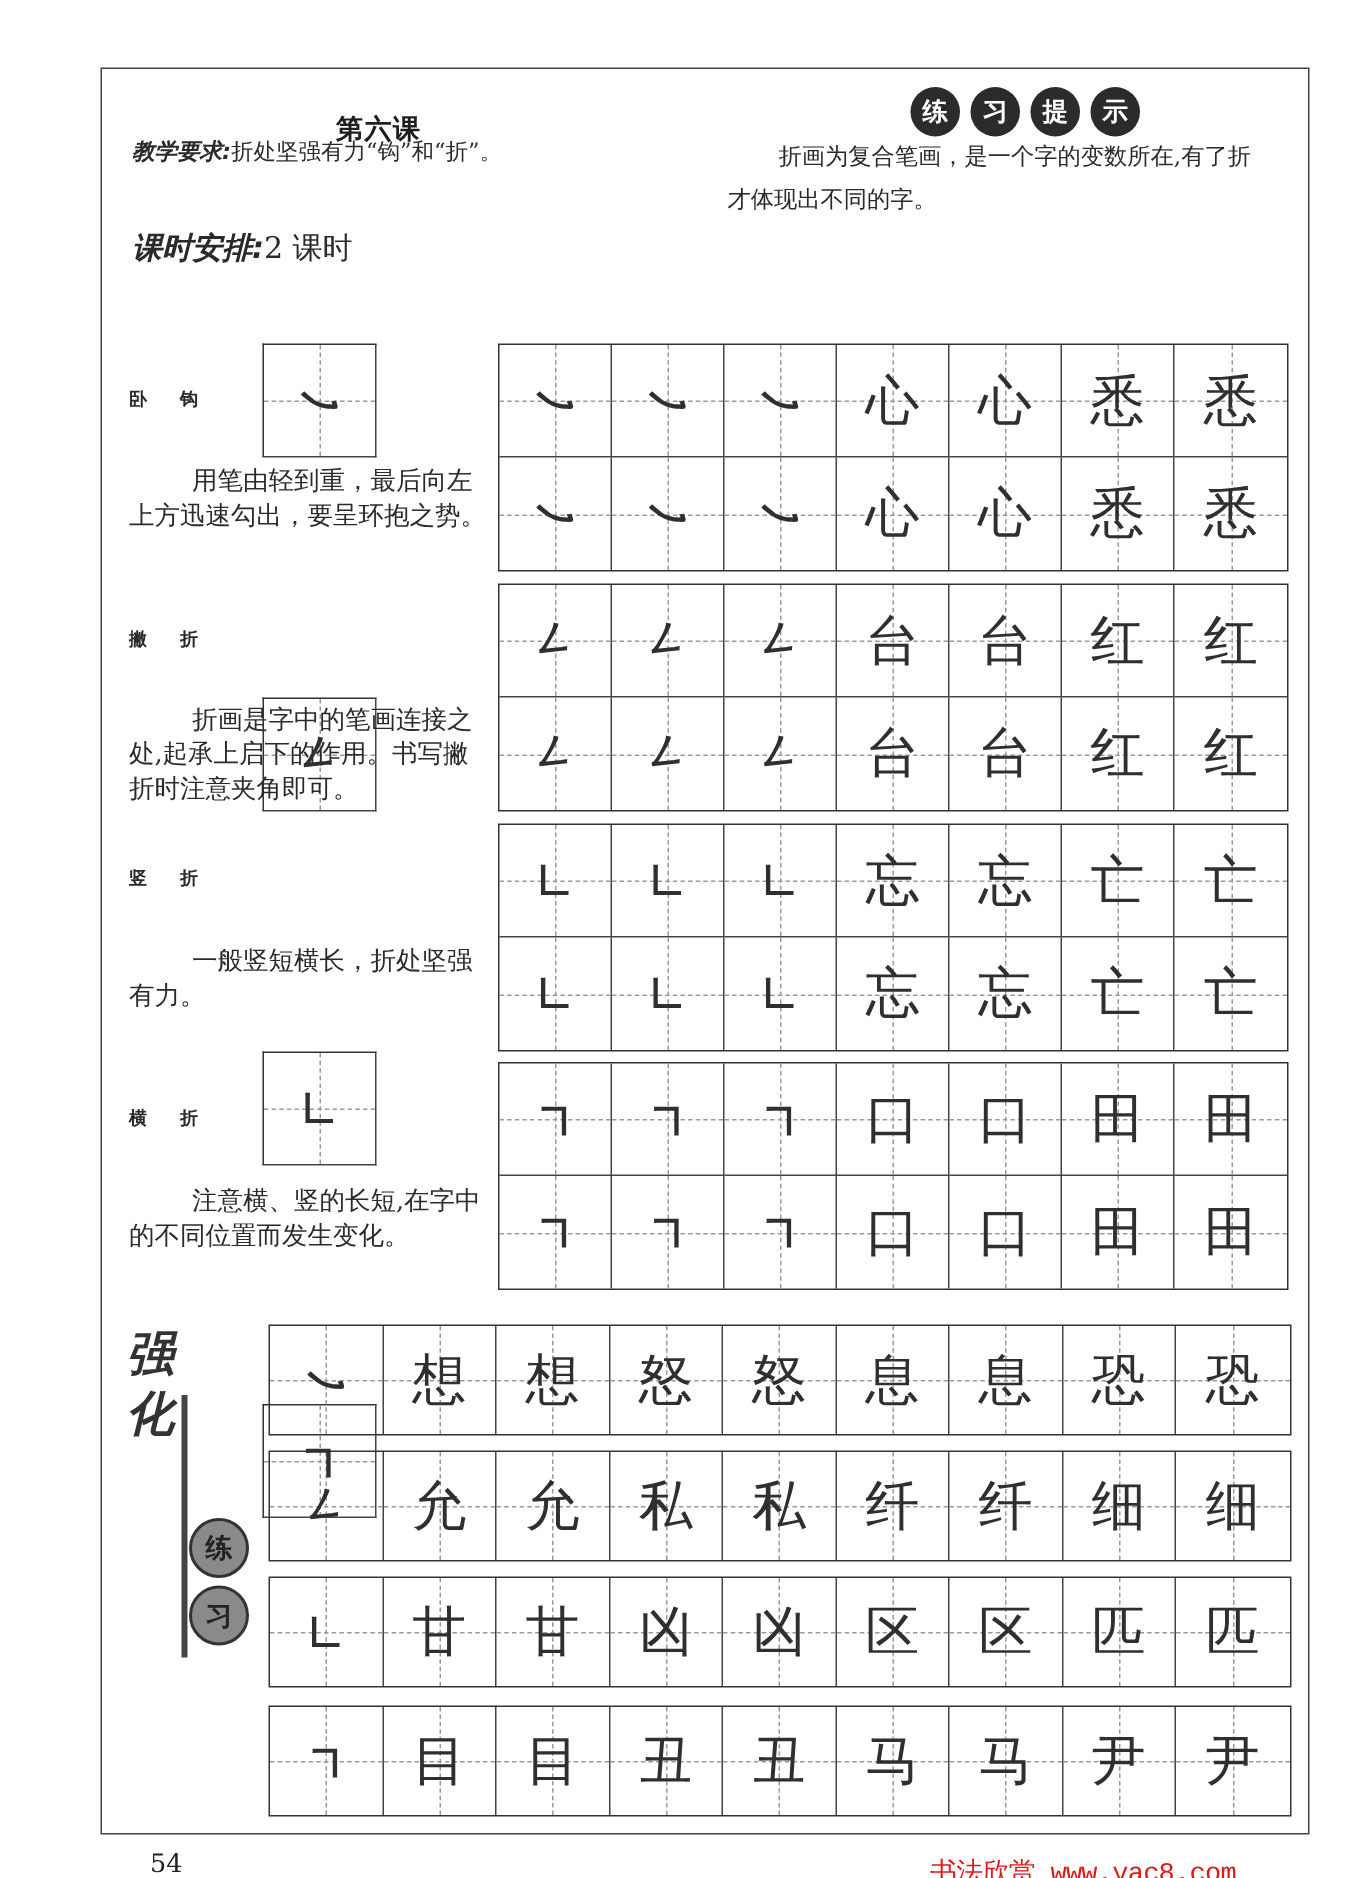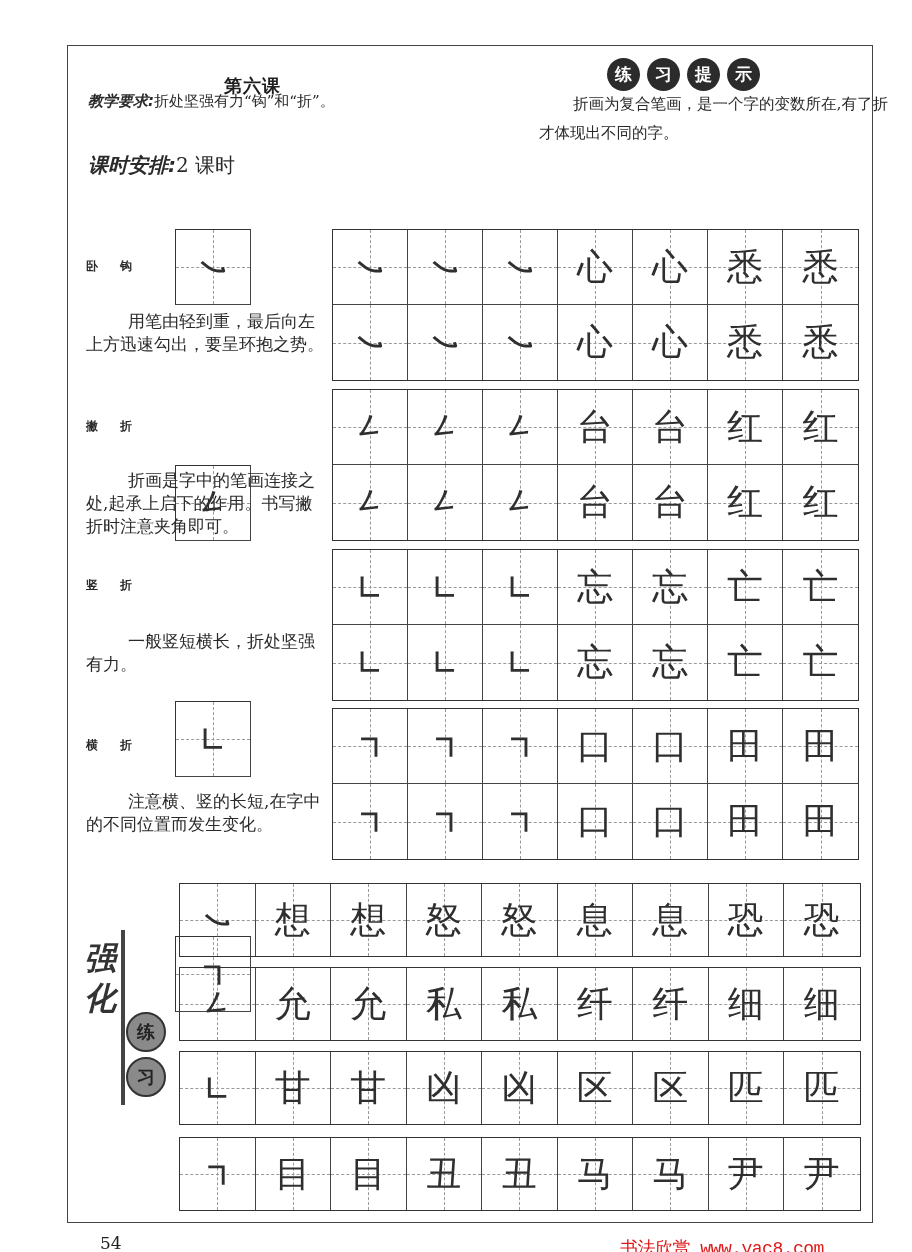--- a/index.html
+++ b/index.html
@@ -8,21 +8,21 @@
 
   .frame { position: absolute; left: 67px; top: 45px; width: 806px; height: 1178px; border: 1.5px solid #444; }
 
   .lesson-title { position: absolute; left: 205px; top: 74px; font-family: "DejaVu Sans", sans-serif; font-weight: bold; font-size: 18px; color: #1e1e1e; letter-spacing: 1px; margin-left: 19px; }
   .req-line { position: absolute; left: 88px; top: 92px; font-size: 15px; }
   .req-line .lbl, .hours-line .lbl { font-family: "DejaVu Sans", sans-serif; font-weight: bold; font-style: italic; }
   .hours-line { position: absolute; left: 88px; top: 152px; font-size: 20px; }
 
   .tips-badges { position: absolute; left: 607px; top: 58px; display: flex; gap: 7px; }
   .badge { width: 33px; height: 33px; border-radius: 50%; background: #2b2b2b; color: #fff; font-family: "DejaVu Sans", sans-serif; font-weight: bold; font-size: 17px; display: flex; align-items: center; justify-content: center; }
-  .tips-text { position: absolute; left: 539px; top: 90px; width: 350px; font-size: 15.5px; line-height: 29px; text-indent: 34px; }
+  .tips-text { position: absolute; left: 485px; top: 90px; width: 350px; font-size: 15.5px; line-height: 29px; text-indent: 34px; }
 
   .stroke-name { position: absolute; left: 86px; font-family: "DejaVu Sans", sans-serif; font-weight: bold; font-size: 12px; letter-spacing: 22px; }
   .sample-box { position: absolute; left: 175px; width: 76px; height: 76px; border: 1.3px solid #333; }
   .desc { position: absolute; left: 86px; width: 240px; font-size: 17px; line-height: 23px; text-indent: 42px; }
 
   .grid { position: absolute; display: grid; border: 1.3px solid #333; }
   .cell { position: relative; border-right: 1px solid #444; border-bottom: 1px solid #444; display: flex; align-items: center; justify-content: center; font-family: "DejaVu Serif", serif; color: #2f2f2f; overflow: hidden; }
   .cell::before { content: ""; position: absolute; left: 0; right: 0; top: 50%; border-top: 1px dashed #999; }
   .cell::after  { content: ""; position: absolute; top: 0; bottom: 0; left: 50%; border-left: 1px dashed #999; }
   .cell span { position: relative; z-index: 1; }
@@ -30,21 +30,21 @@
   .cell.char span { font-size: 36px; }
 
   .practice-grid { left: 332px; grid-template-columns: repeat(7, 75px); grid-template-rows: repeat(2, 75px); }
   .practice-grid .cell:nth-child(7n) { border-right: none; }
   .practice-grid .cell:nth-child(n+8) { border-bottom: none; }
 
   .reinforce-grid { left: 179px; grid-template-columns: repeat(9, 75.5px); grid-template-rows: 72px; }
   .reinforce-grid .cell:nth-child(9) { border-right: none; }
   .reinforce-grid .cell { border-bottom: none; }
 
-  .reinforce-label { position: absolute; left: 78px; top: 938px; font-family: "DejaVu Sans", sans-serif; font-weight: bold; font-style: italic; font-size: 32px; line-height: 40px; color: #333; width: 44px; text-align: center; }
+  .reinforce-label { position: absolute; left: 78px; top: 882px; font-family: "DejaVu Sans", sans-serif; font-weight: bold; font-style: italic; font-size: 32px; line-height: 40px; color: #333; width: 44px; text-align: center; }
   .reinforce-bar { position: absolute; left: 121px; top: 930px; width: 4px; height: 175px; background: #444; }
   .practice-badges { position: absolute; left: 126px; top: 1012px; display: flex; flex-direction: column; gap: 5px; }
   .practice-badges .pbadge { width: 40px; height: 40px; border-radius: 50%; background: #8a8a8a; border: 2px solid #333; color: #222; font-family: "DejaVu Sans", sans-serif; font-weight: bold; font-size: 18px; display: flex; align-items: center; justify-content: center; }
 
   .page-number { position: absolute; left: 100px; top: 1233px; font-size: 17px; color: #222; text-align: center; }
   .watermark { position: absolute; left: 620px; top: 1236px; font-family: "Liberation Mono", "DejaVu Sans Mono", monospace; font-size: 18px; color: #e01818; letter-spacing: -0.5px; }
 </style>
 </head>
 <body>
 

